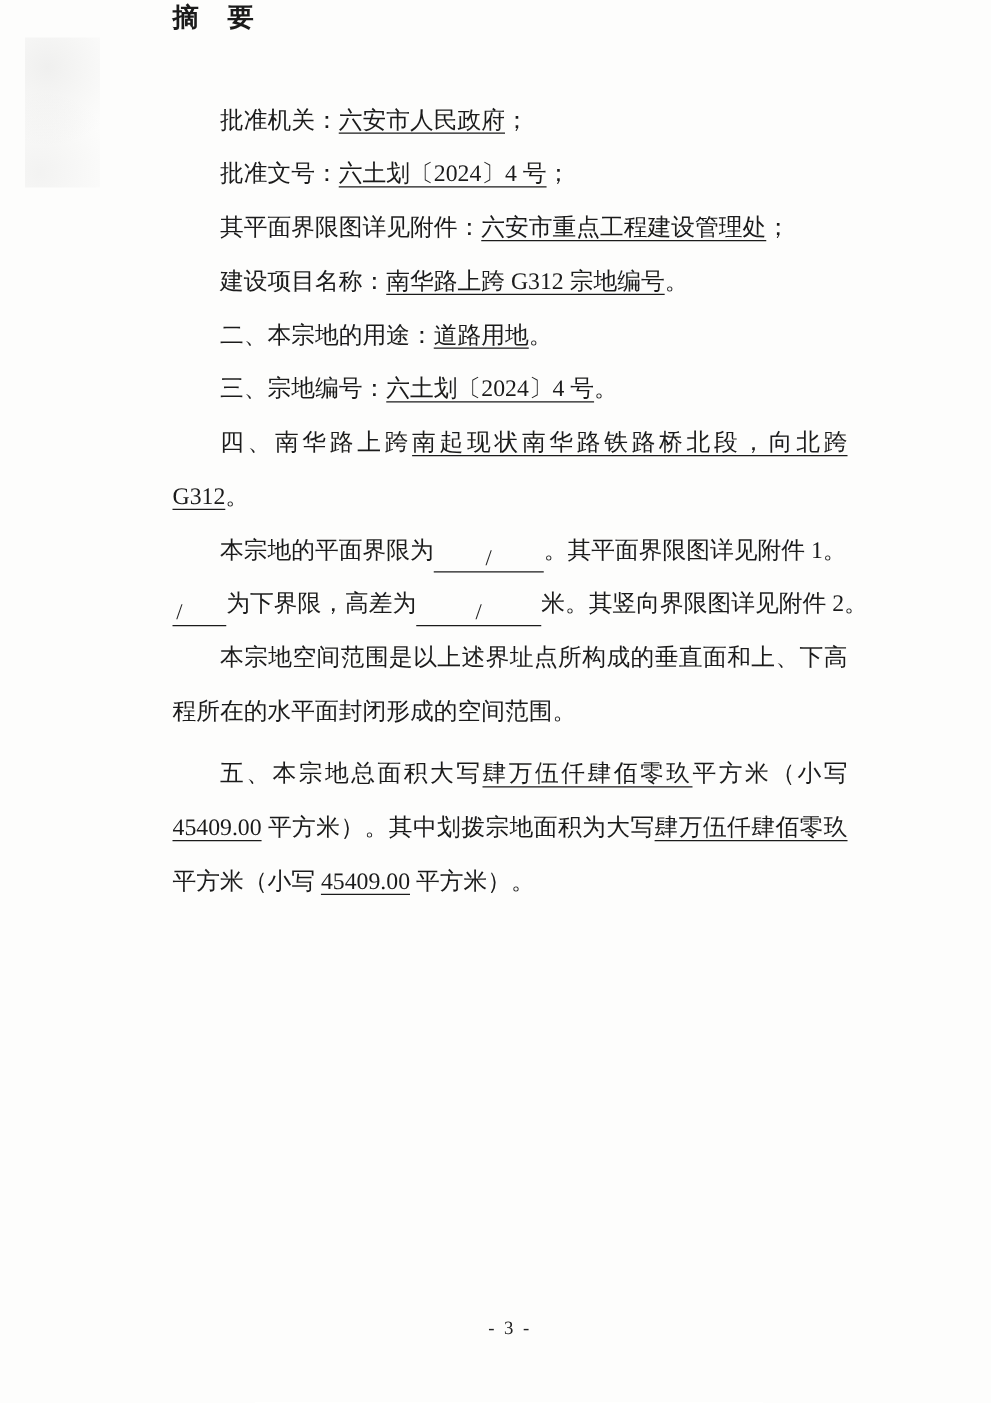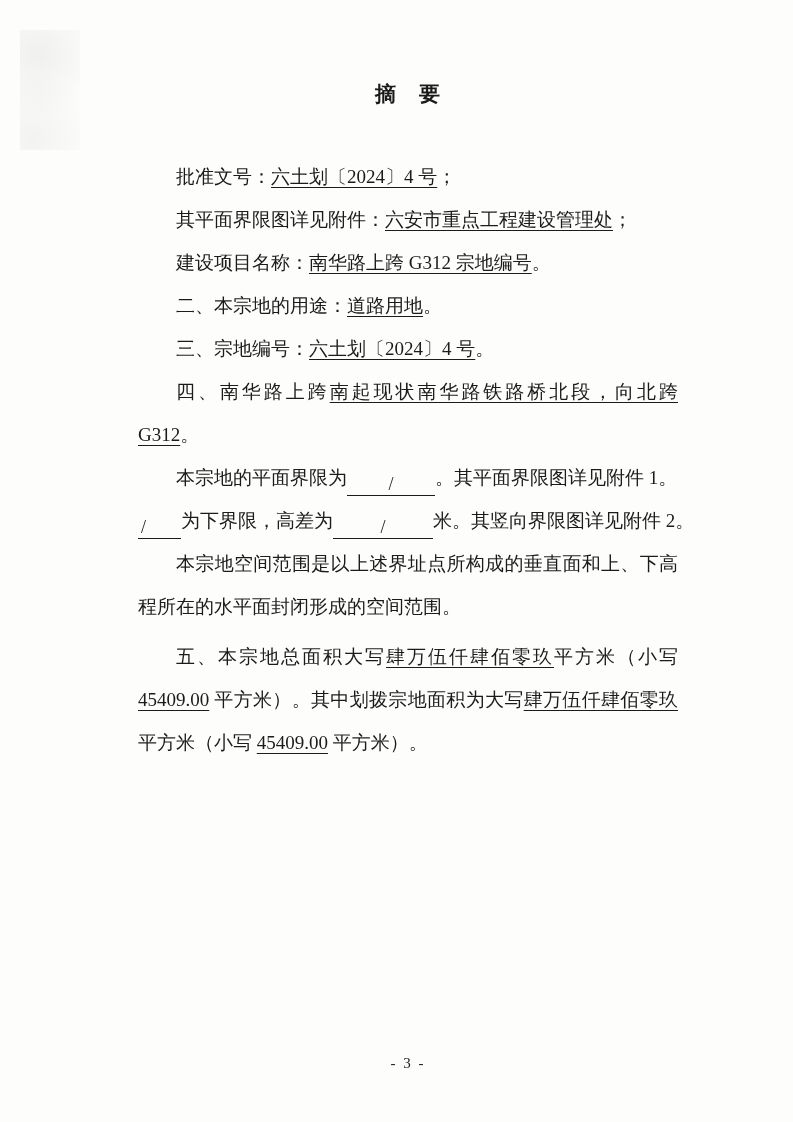--- a/index.html
+++ b/index.html
@@ -17,24 +17,23 @@
   .page::before {
     content: "";
     position: absolute;
     left: 20px; top: 30px; width: 60px; height: 120px;
     background:
       radial-gradient(circle at 30% 20%, rgba(120,120,120,0.10), rgba(120,120,120,0) 60%),
       radial-gradient(circle at 20% 90%, rgba(120,120,120,0.08), rgba(120,120,120,0) 55%);
     pointer-events: none;
   }
   .title {
-    padding-top: 80px;
     margin-left: 138px;
     width: 540px;
-    text-align: center;
+    text-align: left;
     font-size: 21px;
     font-weight: bold;
     letter-spacing: 1px;
     line-height: 28px;
   }
   .content {
     margin-left: 138px;
     width: 540px;
     margin-top: 47px;
   }
@@ -80,20 +79,21 @@
     letter-spacing: 2px;
     color: #222;
   }
 </style>
 </head>
 <body>
 
 <div class="page">
   <div class="title">摘　要</div>
   <div class="content">
+      <div class="line indent"><span>批准机关：</span><span class="u">六安市人民政府</span><span>；</span></div>
       <div class="line indent"><span>批准文号：</span><span class="u">六土划〔2024〕4 号</span><span>；</span></div>
       <div class="line indent"><span>其平面界限图详见附件：</span><span class="u">六安市重点工程建设管理处</span><span>；</span></div>
       <div class="line indent"><span>建设项目名称：</span><span class="u">南华路上跨 G312 宗地编号</span><span>。</span></div>
       <div class="line indent"><span>二、本宗地的用途：</span><span class="u">道路用地</span><span>。</span></div>
       <div class="line indent"><span>三、宗地编号：</span><span class="u">六土划〔2024〕4 号</span><span>。</span></div>
       <div class="line indent stretch"><span>四、南华路上跨</span><span class="u">南起现状南华路铁路桥北段，向北跨</span></div>
       <div class="line"><span class="u">G312</span><span>。</span></div>
       <div class="line indent"><span>本宗地的平面界限为</span><span class="blank blank-sm">/</span><span>。其平面界限图详见附件 1。</span></div>
       <div class="line"><span class="blank blank-xs">/</span><span>为下界限，高差为</span><span class="blank blank-md">/</span><span>米。其竖向界限图详见附件 2。</span></div>
       <div class="line indent stretch"><span>本宗地空间范围是以上述界址点所构成的垂直面和上、下高</span></div>

